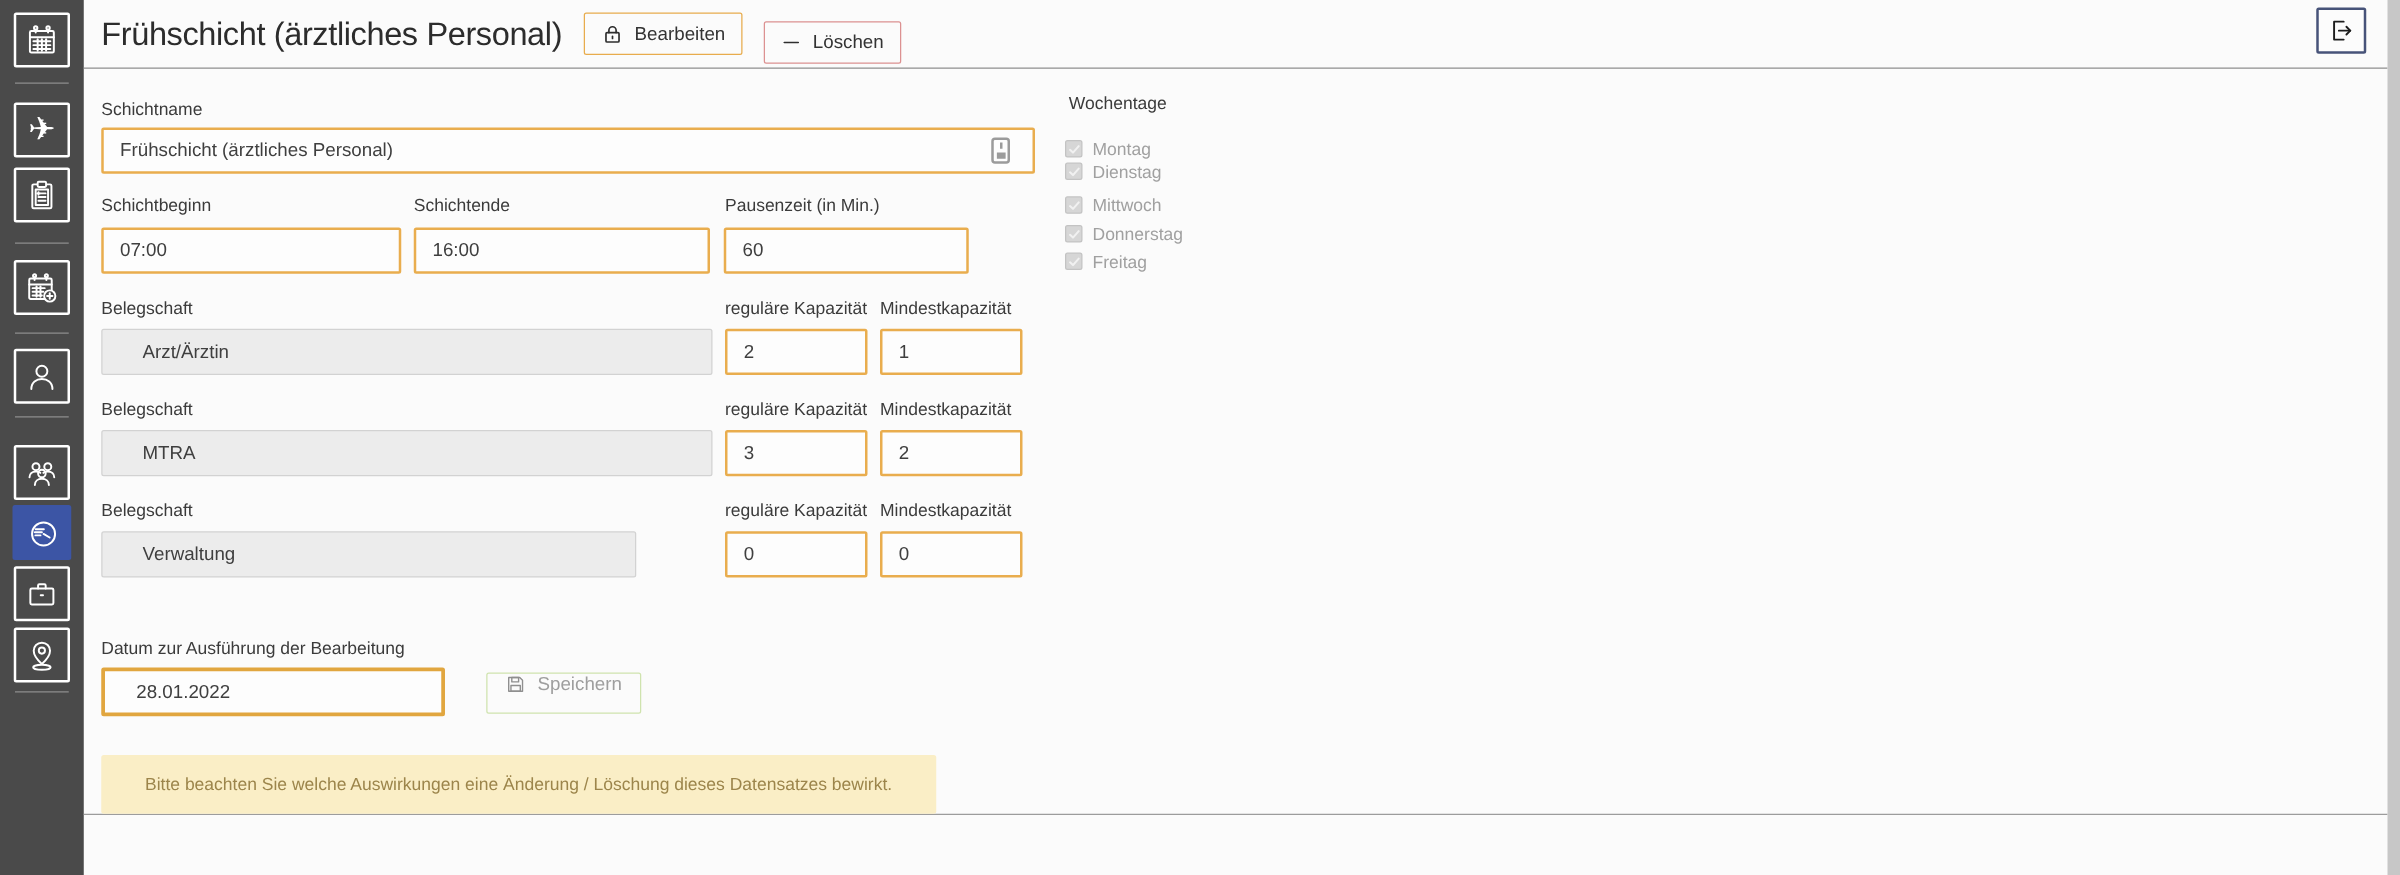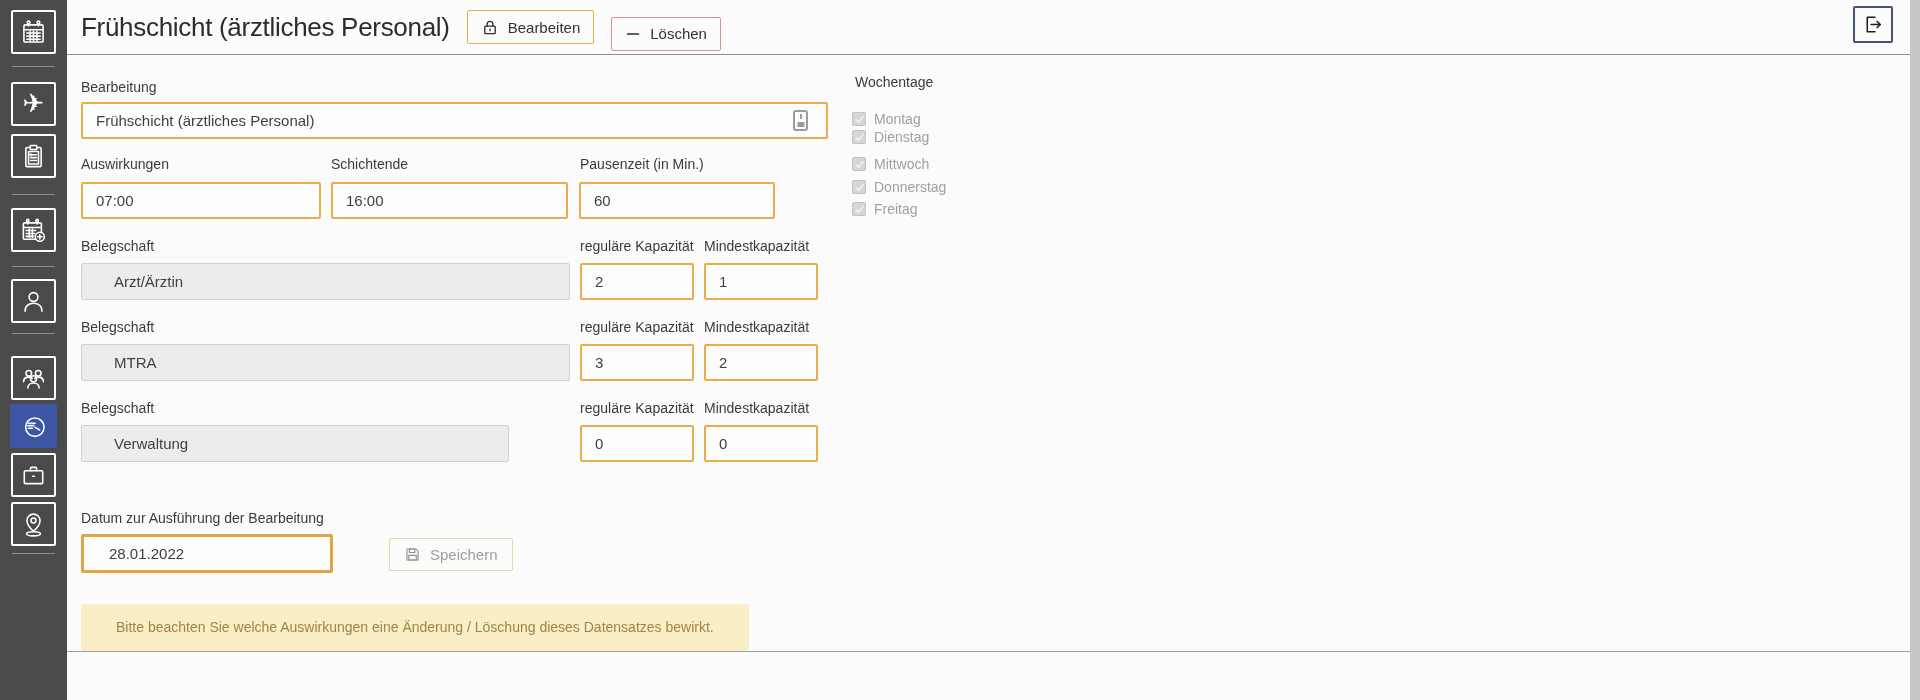--- a/index.html
+++ b/index.html
@@ -66,21 +66,21 @@
   
   .day-row{position:absolute;left:852px;display:flex;align-items:center;gap:8px;}
   .checkbox{
     width:14px;height:14px;box-sizing:border-box;border:1px solid #c3c3c3;border-radius:2px;
     background:#d6d6d6;display:flex;align-items:center;justify-content:center;
   }
   .day-label{font-size:14px;color:#a0a0a0;}
 
   
   .btn-save{
-    position:absolute;left:389px;top:538px;height:33px;display:flex;align-items:center;gap:9px;
+    position:absolute;left:389px;top:538px;height:33px;display:flex;align-items:flex-start;gap:9px;
     padding:0 14px;border:1px solid #cfe3ae;border-radius:2px;background:transparent;
     font-size:15px;color:#9e9e9e;cursor:pointer;font-family:inherit;box-sizing:border-box;
   }
   .notice{
     position:absolute;left:81px;top:604px;height:47px;line-height:47px;
     padding:0 35px;background:#faeec6;border-radius:2px;
     font-size:14px;color:#9c854b;white-space:nowrap;display:inline-block;
   }
 </style>
 </head>
@@ -217,28 +217,28 @@
   <button class="btn-export">
     <svg width="23" height="23" viewBox="0 0 24 24" fill="none" stroke="#1d1d1d" stroke-width="1.6" stroke-linecap="round" stroke-linejoin="round">
       <path d="M13.5 4.5H5.5v15h8"></path>
       <line x1="9.5" y1="12" x2="19" y2="12"></line>
       <polyline points="15.8,8.8 19,12 15.8,15.2"></polyline>
     </svg>
   </button>
 
   <div class="hr hr-top"></div>
 
-  <div class="field-label" style="left:81px;top:79px">Bearbeitung</div>
+  <div class="field-label" style="left:81px;top:79px">Schichtname</div>
   <input class="text-input" style="left: 81px; top: 102px; width: 747px;" value="Frühschicht (ärztliches Personal)">
   <div class="autofill-badge">
       <i class="t"></i>
       <i class="b"></i>
     </div>
 
-  <div class="field-label" style="left:81px;top:156px">Auswirkungen</div>
+  <div class="field-label" style="left:81px;top:156px">Schichtbeginn</div>
   <div class="field-label" style="left:331px;top:156px">Schichtende</div>
   <div class="field-label" style="left:580px;top:156px">Pausenzeit (in Min.)</div>
   <input class="text-input" style="left: 81px; top: 182px; width: 240px;" value="07:00">
   <input class="text-input" style="left: 331px; top: 182px; width: 237px;" value="16:00">
   <input class="text-input" style="left: 579px; top: 182px; width: 196px;" value="60">
 
   <div class="field-label" style="left:81px;top:238px">Belegschaft</div>
   <div class="field-label" style="left:580px;top:238px">reguläre Kapazität</div>
   <div class="field-label" style="left:704px;top:238px">Mindestkapazität</div>
   <input class="text-input disabled" style="left: 81px; top: 263px; width: 489px;" readonly="" value="Arzt/Ärztin">
@@ -296,21 +296,21 @@
   <div class="day-row" style="top:201px">
     <span class="checkbox">
       <svg width="11" height="11" viewBox="0 0 12 12" fill="none" stroke="#f1f1f1" stroke-width="1.8" stroke-linecap="round" stroke-linejoin="round">
           <polyline points="2.2,6.4 4.8,8.8 9.8,3.2"></polyline>
         </svg>
     </span>
     <span class="day-label">Freitag</span>
   </div>
 
   <div class="field-label" style="left:81px;top:510px">Datum zur Ausführung der Bearbeitung</div>
-  <input class="text-input focused" style="left: 81px; top: 534px; width: 252px; padding-left: 25px;" value="28.01.2022">
+  <input class="text-input focused" style="left: 81px; top: 534px; width: 275px; padding-left: 25px;" value="28.01.2022">
 
   <button class="btn-save">
     <svg width="17" height="17" viewBox="0 0 20 20" fill="none" stroke="#8f8f8f" stroke-width="1.3" stroke-linejoin="round">
       <path d="M3.5 3.5h10.4l2.6 2.6v10.4H3.5z"></path>
       <rect x="6.4" y="3.5" width="6.4" height="4.2"></rect>
       <rect x="5.6" y="11" width="8.8" height="5.5"></rect>
     </svg>
     <span>Speichern</span>
   </button>
 

